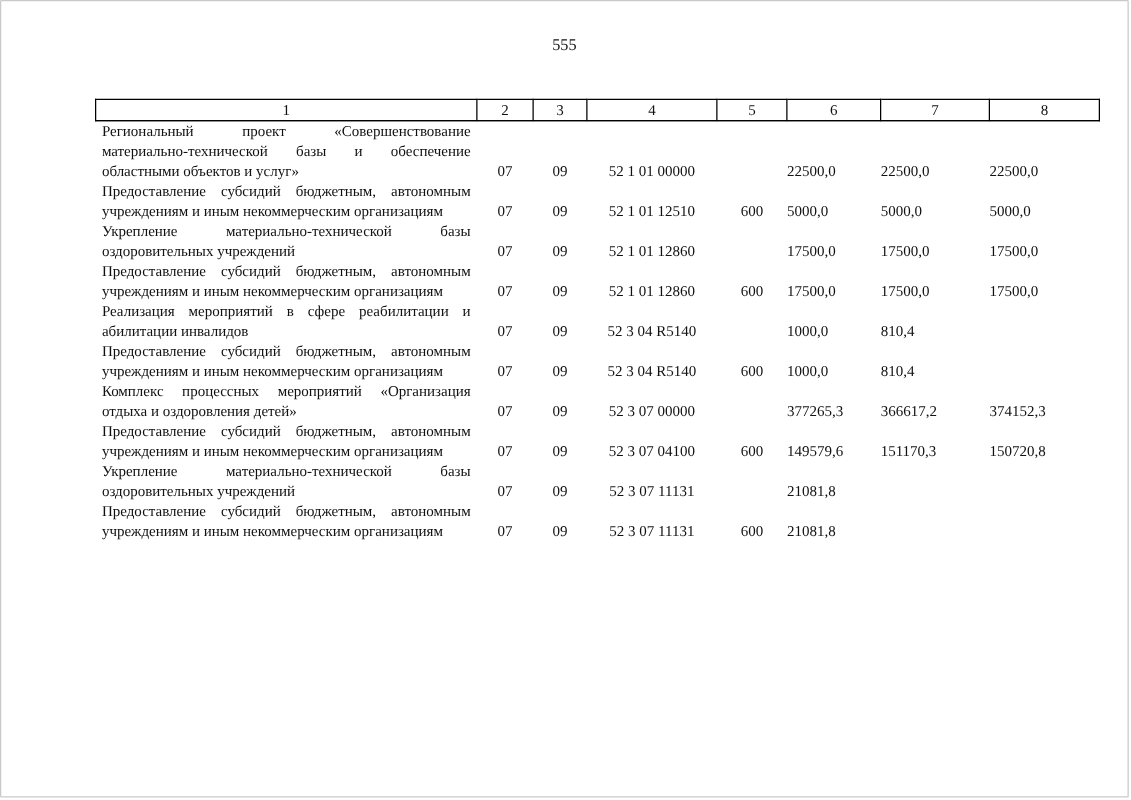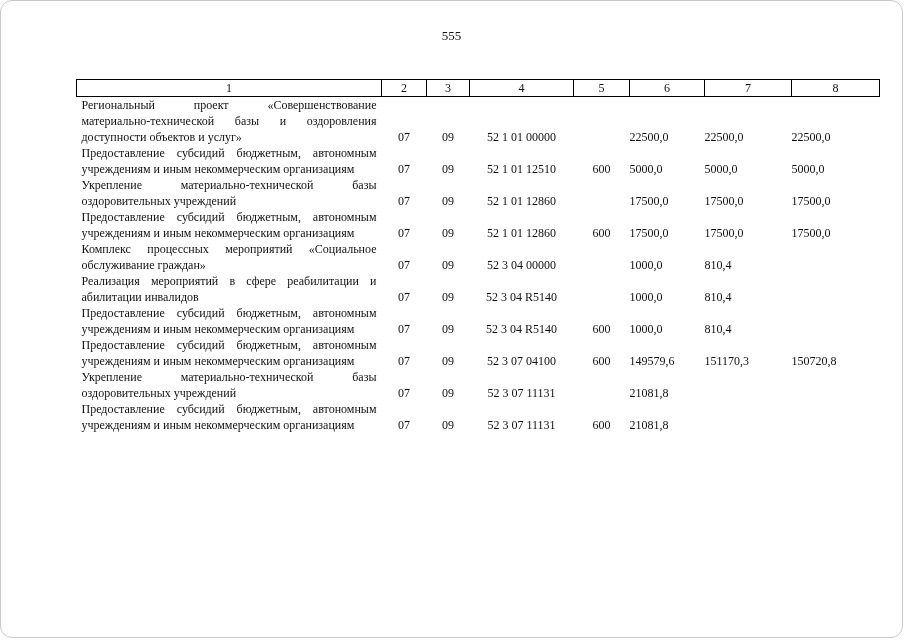--- a/index.html
+++ b/index.html
@@ -10,21 +10,21 @@
   body {
     width: 905px;
     height: 640px;
   }
   .page {
     position: relative;
     width: 903px;
     height: 638px;
     background: #ffffff;
     border: 1px solid #c9c9c9;
-    border-radius: 12px;
+    border-radius: 1px;
     overflow: hidden;
     font-family: "Liberation Serif", "DejaVu Serif", serif;
     color: #111111;
     box-sizing: border-box;
   }
   .page-number {
     position: absolute;
     top: 27px;
     left: 0;
     right: 0;
@@ -100,21 +100,21 @@
         <th>3</th>
         <th>4</th>
         <th>5</th>
         <th>6</th>
         <th>7</th>
         <th>8</th>
       </tr>
     </thead>
     <tbody>
         <tr>
-          <td class="cell-name">Региональный проект «Совершенствование материально-технической базы и оздоровления доступности объектов и услуг»</td>
+          <td class="cell-name">Региональный проект «Совершенствование материально-технической базы и обеспечение областными объектов и услуг»</td>
           <td class="cell-center">07</td>
           <td class="cell-center">09</td>
           <td class="cell-code">52 1 01 00000</td>
           <td class="cell-center"></td>
           <td class="cell-amount c6">22500,0</td>
           <td class="cell-amount c7">22500,0</td>
           <td class="cell-amount c8">22500,0</td>
         </tr>
         <tr>
           <td class="cell-name">Предоставление субсидий бюджетным, автономным учреждениям и иным некоммерческим организациям</td>
@@ -140,48 +140,48 @@
           <td class="cell-name">Предоставление субсидий бюджетным, автономным учреждениям и иным некоммерческим организациям</td>
           <td class="cell-center">07</td>
           <td class="cell-center">09</td>
           <td class="cell-code">52 1 01 12860</td>
           <td class="cell-center">600</td>
           <td class="cell-amount c6">17500,0</td>
           <td class="cell-amount c7">17500,0</td>
           <td class="cell-amount c8">17500,0</td>
         </tr>
         <tr>
-          <td class="cell-name">Комплекс процессных мероприятий «Социальное обслуживание граждан»</td>
-          <td class="cell-center">07</td>
-          <td class="cell-center">09</td>
-          <td class="cell-code">52 3 04 00000</td>
+          <td class="cell-name">Реализация мероприятий в сфере реабилитации и абилитации инвалидов</td>
+          <td class="cell-center">07</td>
+          <td class="cell-center">09</td>
+          <td class="cell-code">52 3 04 R5140</td>
           <td class="cell-center"></td>
           <td class="cell-amount c6">1000,0</td>
           <td class="cell-amount c7">810,4</td>
           <td class="cell-amount c8"></td>
         </tr>
         <tr>
-          <td class="cell-name">Реализация мероприятий в сфере реабилитации и абилитации инвалидов</td>
+          <td class="cell-name">Предоставление субсидий бюджетным, автономным учреждениям и иным некоммерческим организациям</td>
           <td class="cell-center">07</td>
           <td class="cell-center">09</td>
           <td class="cell-code">52 3 04 R5140</td>
-          <td class="cell-center"></td>
+          <td class="cell-center">600</td>
           <td class="cell-amount c6">1000,0</td>
           <td class="cell-amount c7">810,4</td>
           <td class="cell-amount c8"></td>
         </tr>
         <tr>
-          <td class="cell-name">Предоставление субсидий бюджетным, автономным учреждениям и иным некоммерческим организациям</td>
-          <td class="cell-center">07</td>
-          <td class="cell-center">09</td>
-          <td class="cell-code">52 3 04 R5140</td>
-          <td class="cell-center">600</td>
-          <td class="cell-amount c6">1000,0</td>
-          <td class="cell-amount c7">810,4</td>
-          <td class="cell-amount c8"></td>
+          <td class="cell-name">Комплекс процессных мероприятий «Организация отдыха и оздоровления детей»</td>
+          <td class="cell-center">07</td>
+          <td class="cell-center">09</td>
+          <td class="cell-code">52 3 07 00000</td>
+          <td class="cell-center"></td>
+          <td class="cell-amount c6">377265,3</td>
+          <td class="cell-amount c7">366617,2</td>
+          <td class="cell-amount c8">374152,3</td>
         </tr>
         <tr>
           <td class="cell-name">Предоставление субсидий бюджетным, автономным учреждениям и иным некоммерческим организациям</td>
           <td class="cell-center">07</td>
           <td class="cell-center">09</td>
           <td class="cell-code">52 3 07 04100</td>
           <td class="cell-center">600</td>
           <td class="cell-amount c6">149579,6</td>
           <td class="cell-amount c7">151170,3</td>
           <td class="cell-amount c8">150720,8</td>

